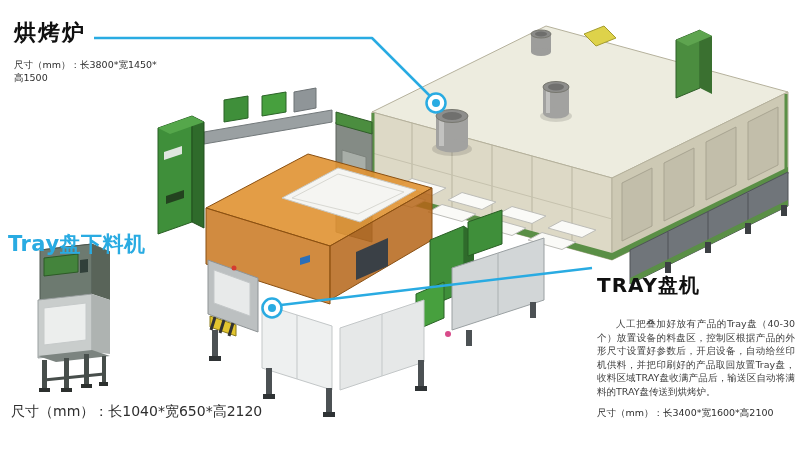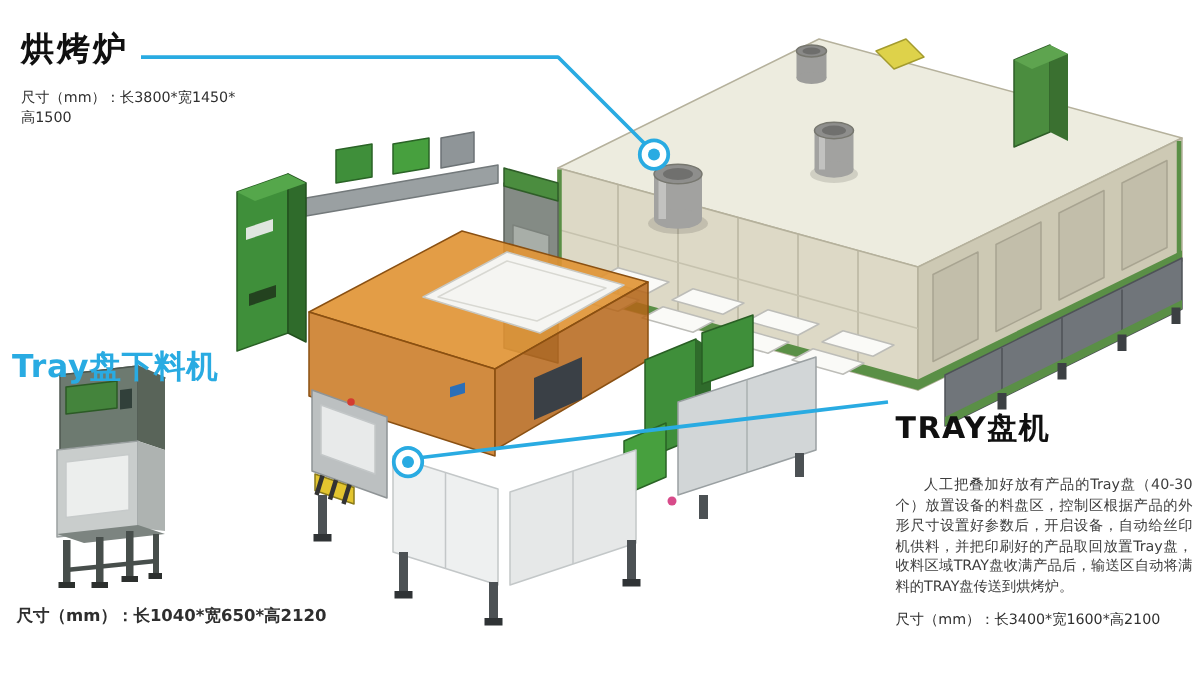--- a/index.html
+++ b/index.html
@@ -18,21 +18,21 @@
   }
   .body-text {
     font-size:9.5px; line-height:14px; text-align:justify; color:#3d3d3d; text-indent:2em;
   }
   .dims { font-size:9.5px; color:#2e2e2e; margin-top:10px; }
 
   .unloader-title {
     position:absolute; left:8px; top:206px;
     font-size:21px; font-weight:bold; color:var(--accent); letter-spacing:0.5px;margin-top:24px;
   }
-  .unloader-dims { position:absolute; left:11px; top:403px; font-size:11px; color:#2e2e2e;font-weight:bold; }
+  .unloader-dims { position:absolute; left:11px; top:403px; font-size:14px; color:#2e2e2e; }
 
   .block-traym { left:597px; top:272px; width:198px; }
   .block-traym .sec-title {
     font-size:20px; font-weight:bold; color:#101010; letter-spacing:1px; margin-bottom:18px;
   }
   .block-traym .body-text { line-height:13.5px; }
   .block-traym .dims { margin-top:9px; }
 
   .callout-line { fill:none; stroke:var(--accent); stroke-width:2.5px; }
   .callout-ring { fill:#ffffff; stroke:var(--accent); stroke-width:2.5px; }

